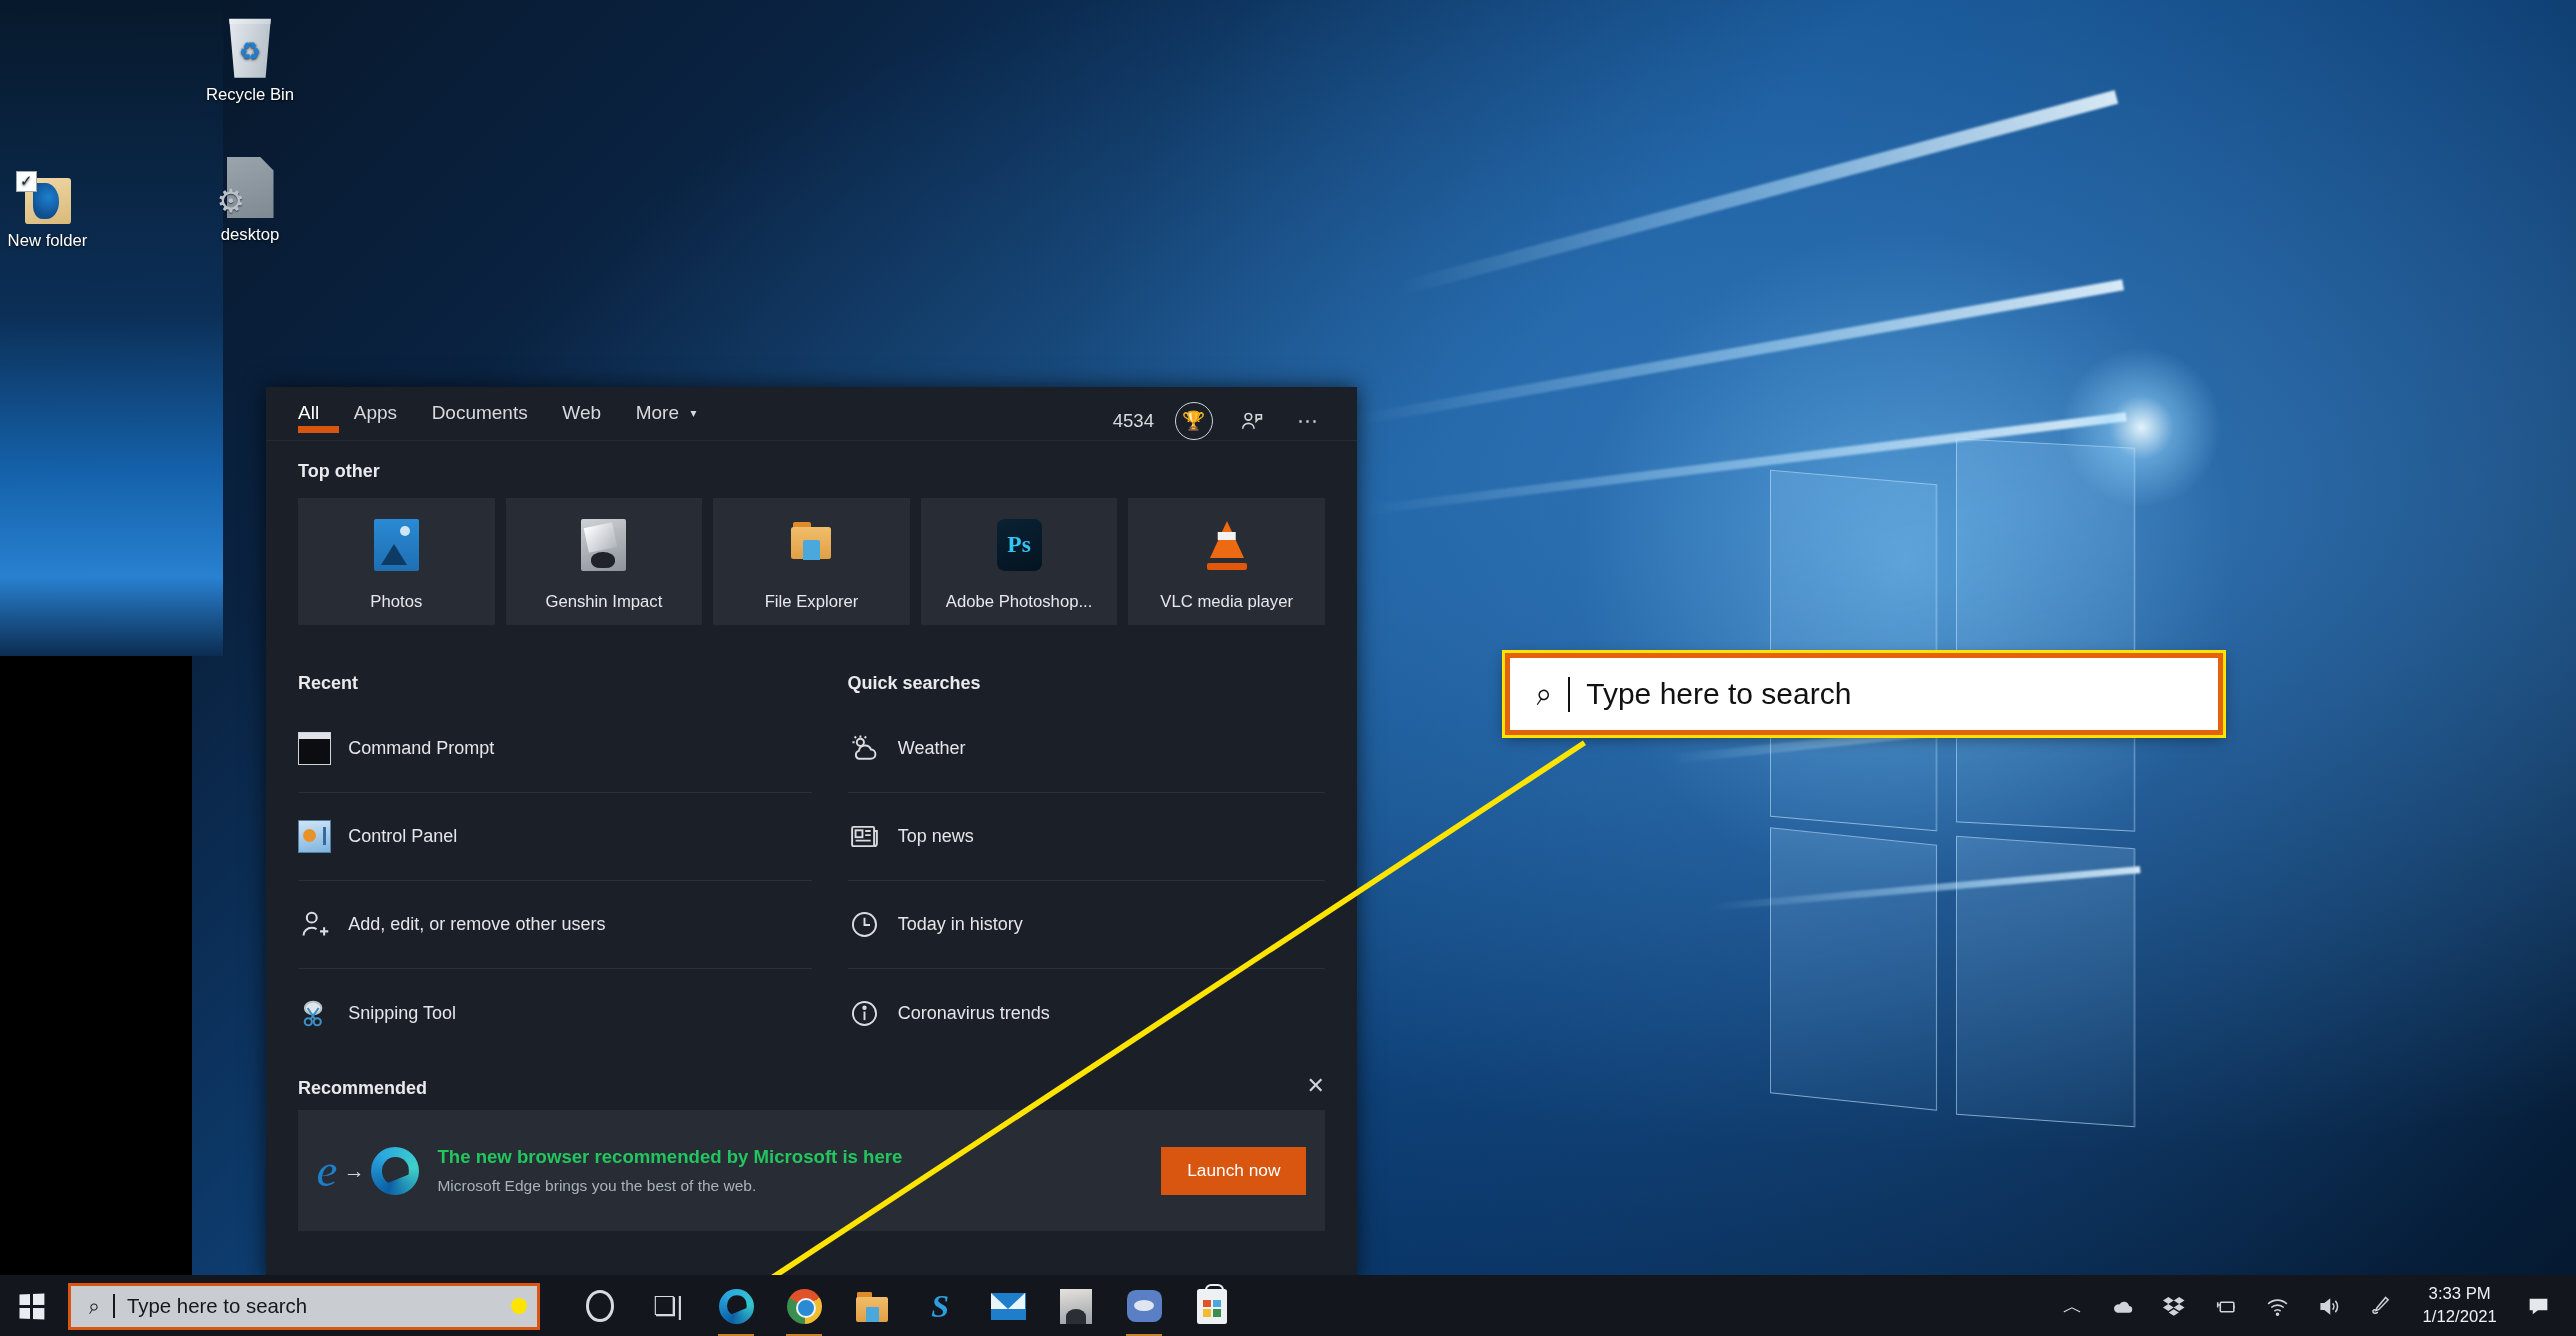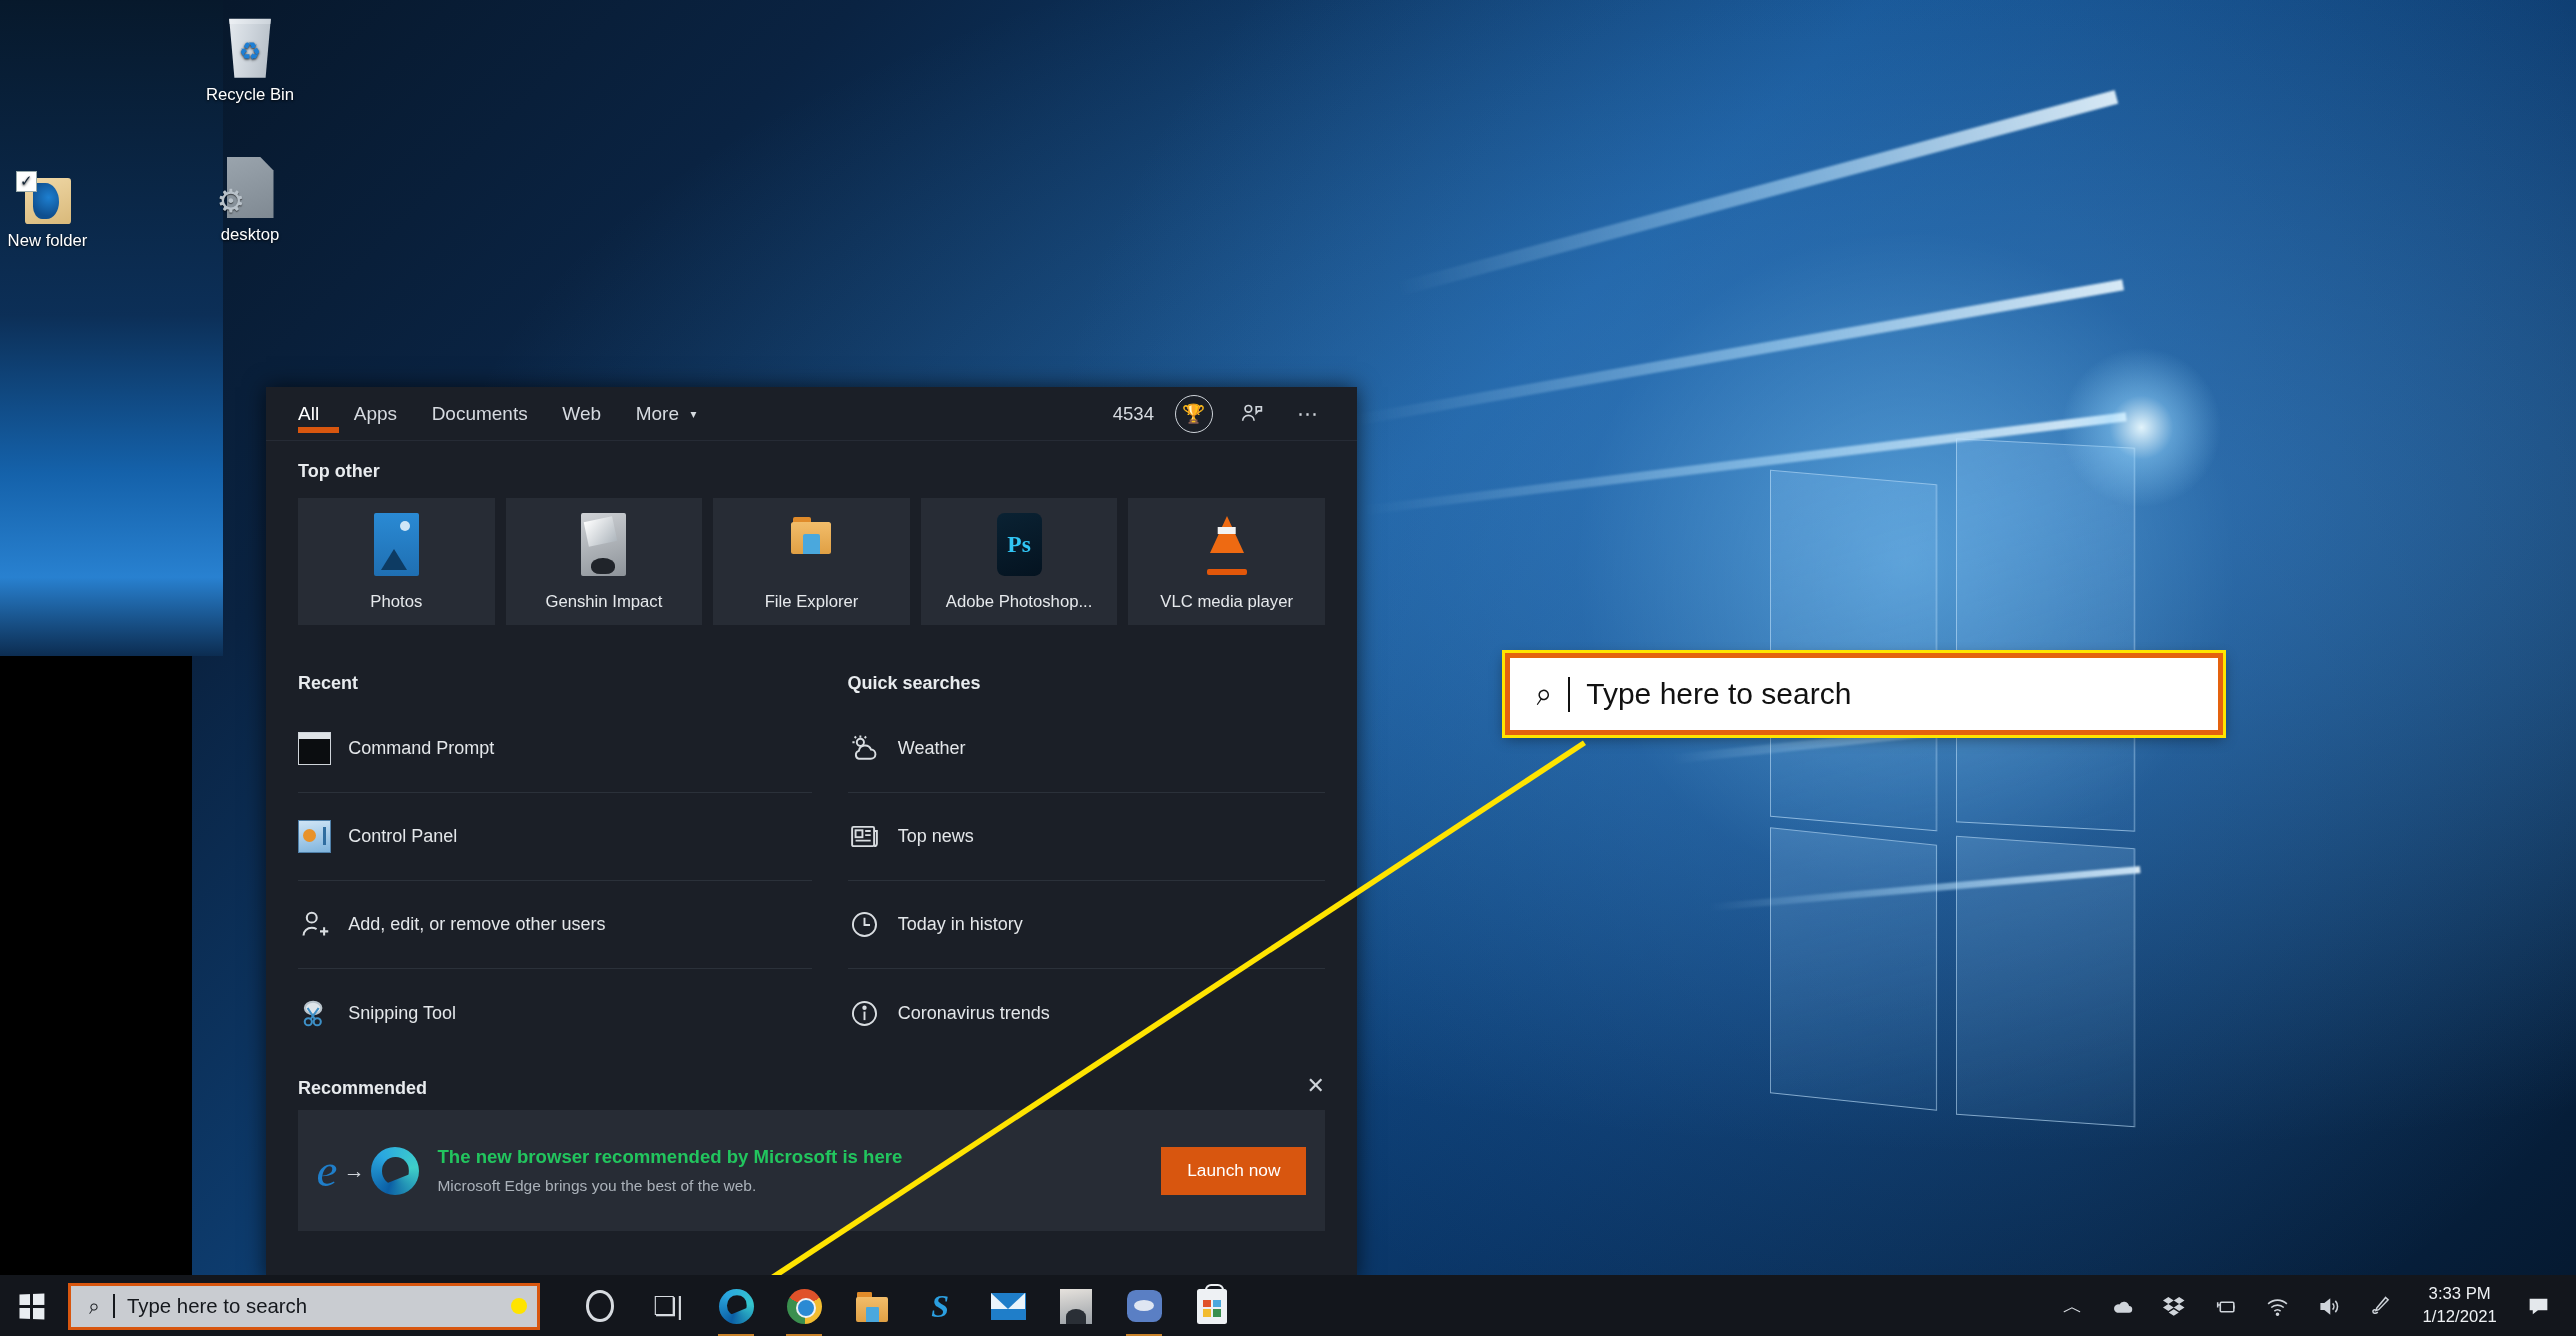--- a/index.html
+++ b/index.html
@@ -114,21 +114,21 @@
   #flyout {
     position: absolute;
     left: 266px; top: 387px;
     width: 1091px; height: 895px;
     background: #1b1f27;
     box-shadow: 0 0 21px rgba(0,0,0,.65);
   }
   .tabbar {
     position: relative;
     height: 54px;
-    display: flex; align-items: center;
+    display: flex; align-items: flex-end;
     padding: 0 32px 0 32px;
     border-bottom: 0.6px solid #262b35;
   }
   .tabs { display: flex; align-items: center; gap: 0; }
   .tab {
     position: relative;
     color: #d6dae0; font-size: 19px;
     padding: 0 17.3px; height: 54px; line-height: 54px;
     cursor: pointer; white-space: nowrap;
   }
@@ -165,21 +165,21 @@
   .tile {
     width: 198px; height: 127px;
     background: #272c35;
     display: flex; flex-direction: column;
     align-items: center; justify-content: flex-end;
     padding-bottom: 13.6px; cursor: pointer;
   }
   .tile .app-glyph { flex: 1; display: flex; align-items: center; justify-content: center; }
   .tile .app-name { color: #e6e9ec; font-size: 16.7px; text-align: center; white-space: nowrap; }
 
-  .ic { width: 45px; height: 63px; position: relative; }
+  .ic { width: 45px; height: 52px; position: relative; }
   .ic-photos { background: linear-gradient(180deg,#2a8ad4,#1f6fb2); border-radius:1.9px; overflow:hidden; }
   .ic-photos::before{content:'';position:absolute;left:7.4px;bottom:6.2px;width:0;height:0;border-left:13.6px solid transparent;border-right:13.6px solid transparent;border-bottom:21px solid #0d3b63;}
   .ic-photos::after{content:'';position:absolute;right:8.7px;top:7.4px;width:10px;height:10px;border-radius:50%;background:#cfe6f7;}
   .ic-genshin { background: linear-gradient(160deg,#cfd2d6,#8d9399); border-radius:1.9px; overflow:hidden; }
   .ic-genshin::before{content:'';position:absolute;left:5px;top:6.2px;width:28.5px;height:25px;background:linear-gradient(140deg,#fff,#aeb6bd);transform:rotate(-12deg);}
   .ic-genshin::after{content:'';position:absolute;left:10px;bottom:2.5px;width:23.5px;height:16px;border-radius:50% 50% 40% 40%;background:#20242a;}
   .ic-folder { }
   .ic-folder .tabtop{position:absolute;left:3.7px;top:3.7px;width:18.6px;height:7.4px;background:#e08b2a;border-radius:1.9px 1.9px 0 0;}
   .ic-folder .body{position:absolute;left:2.5px;top:8.7px;width:40px;height:32px;background:linear-gradient(180deg,#f2bd6a,#e0a044);border-radius:2.5px;}
   .ic-folder .win{position:absolute;left:13.6px;top:21px;width:17.3px;height:20px;background:#4aa8dd;border-radius:1.9px 1.9px 0 0;}

